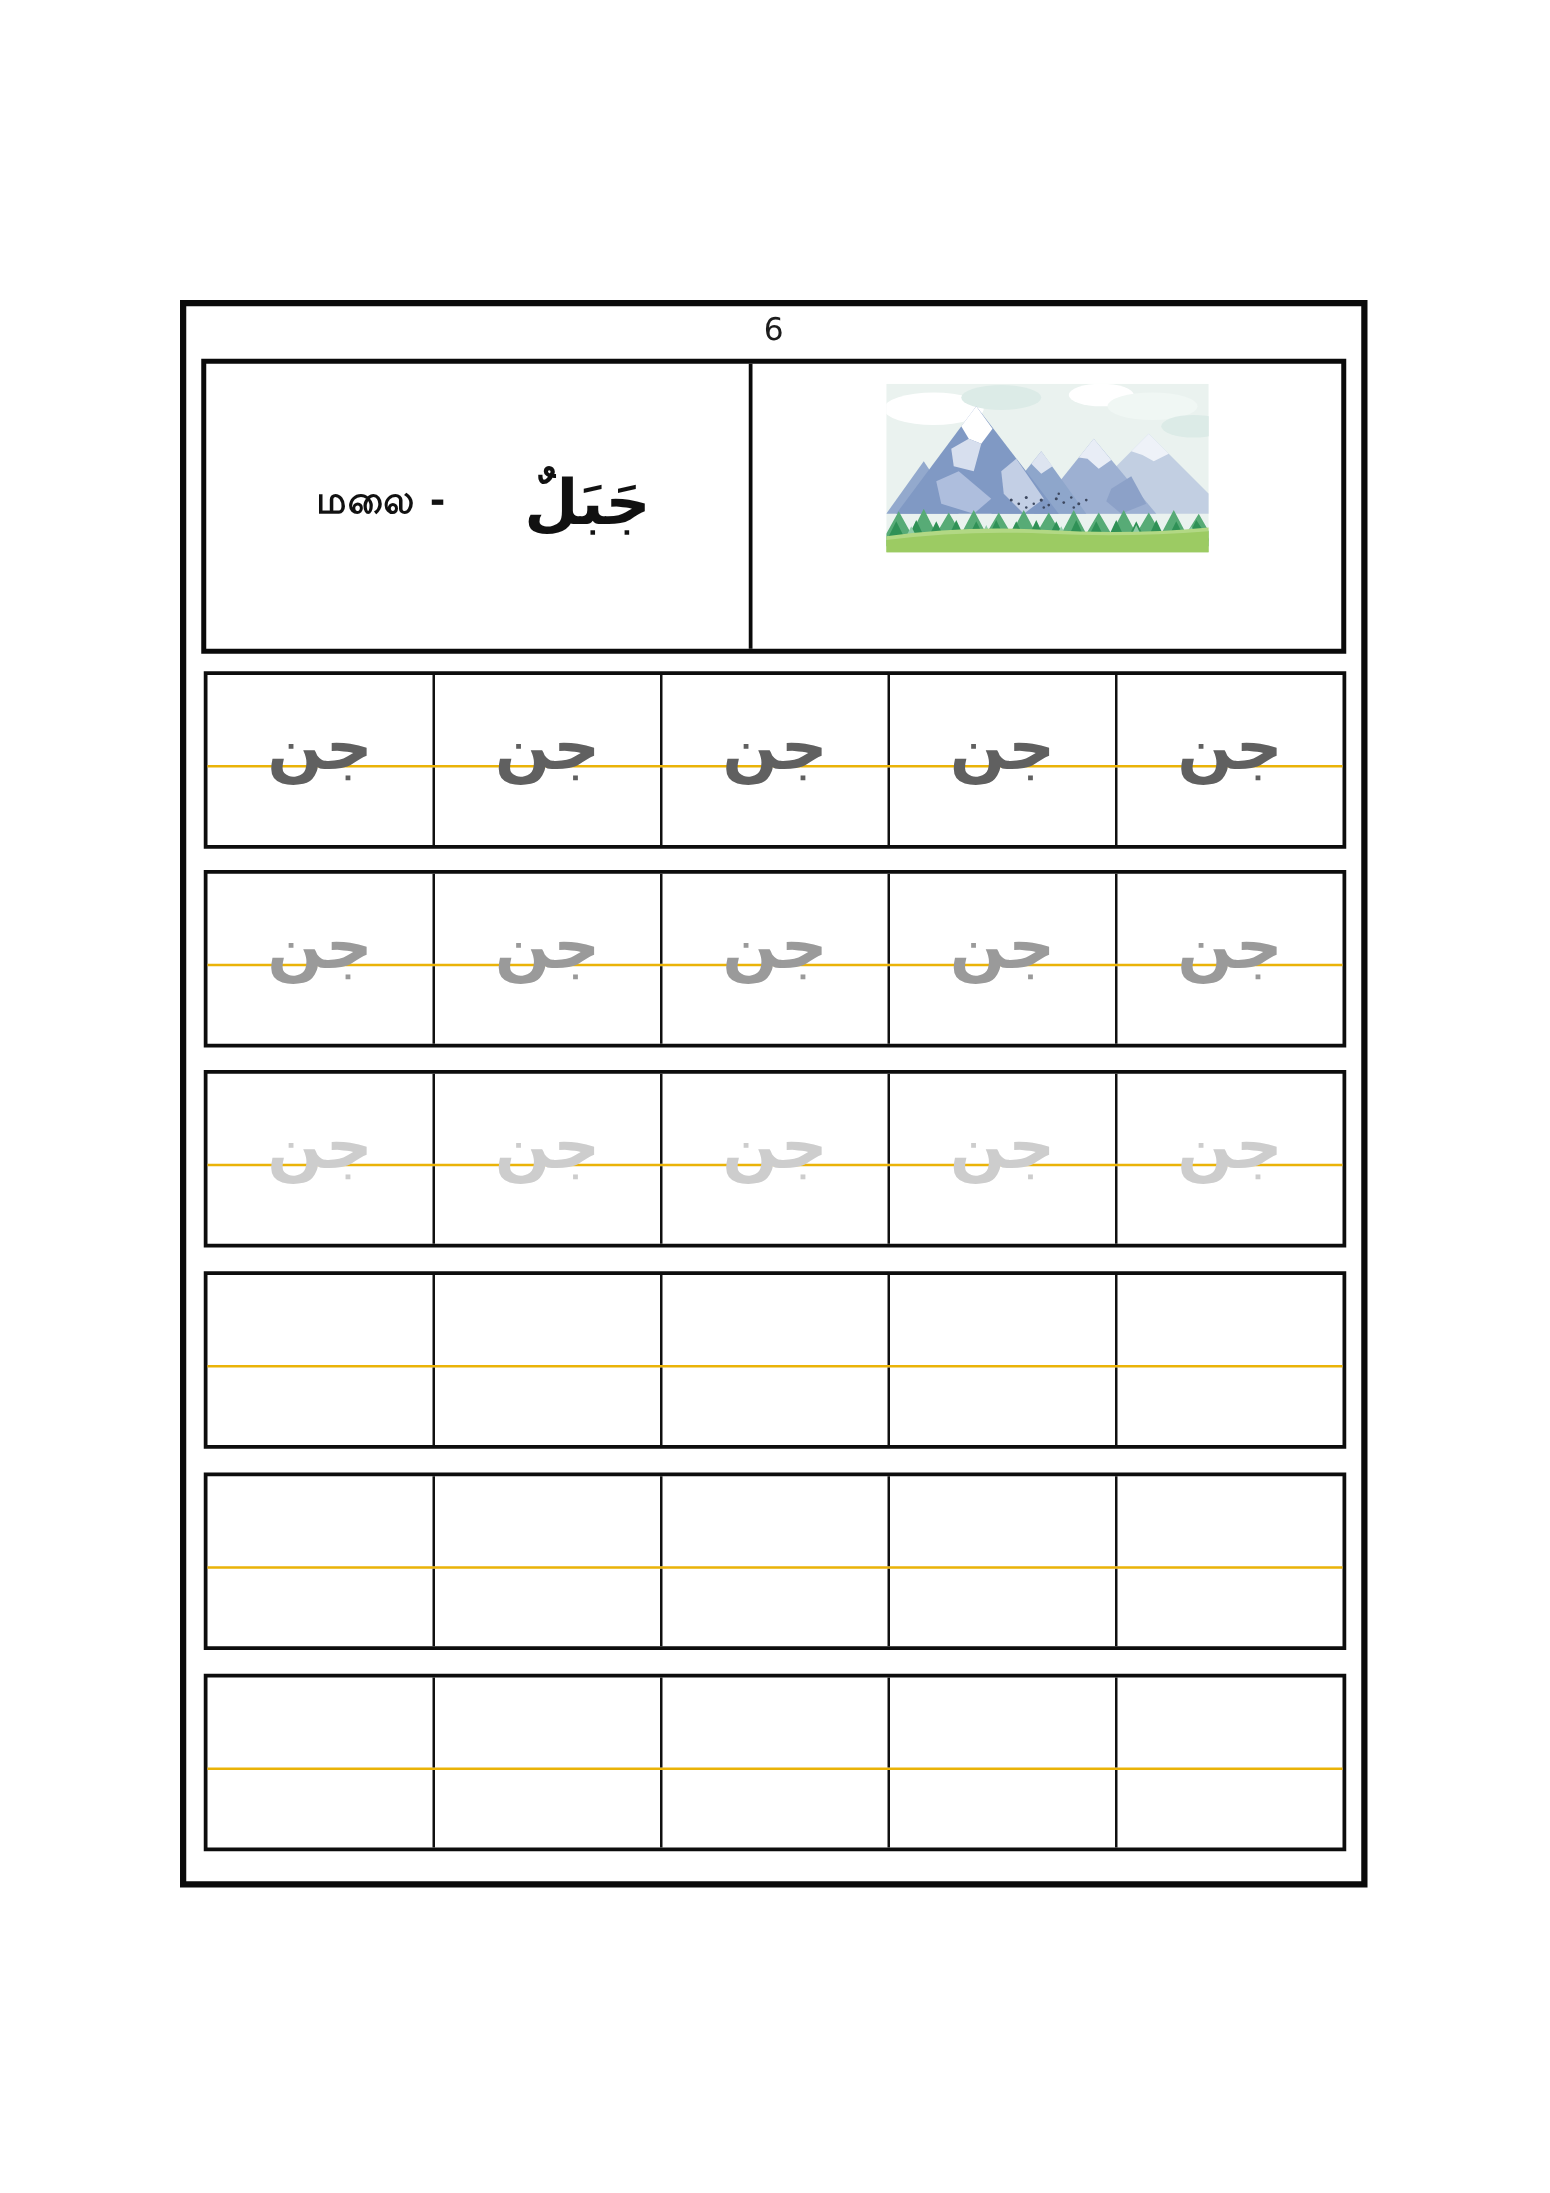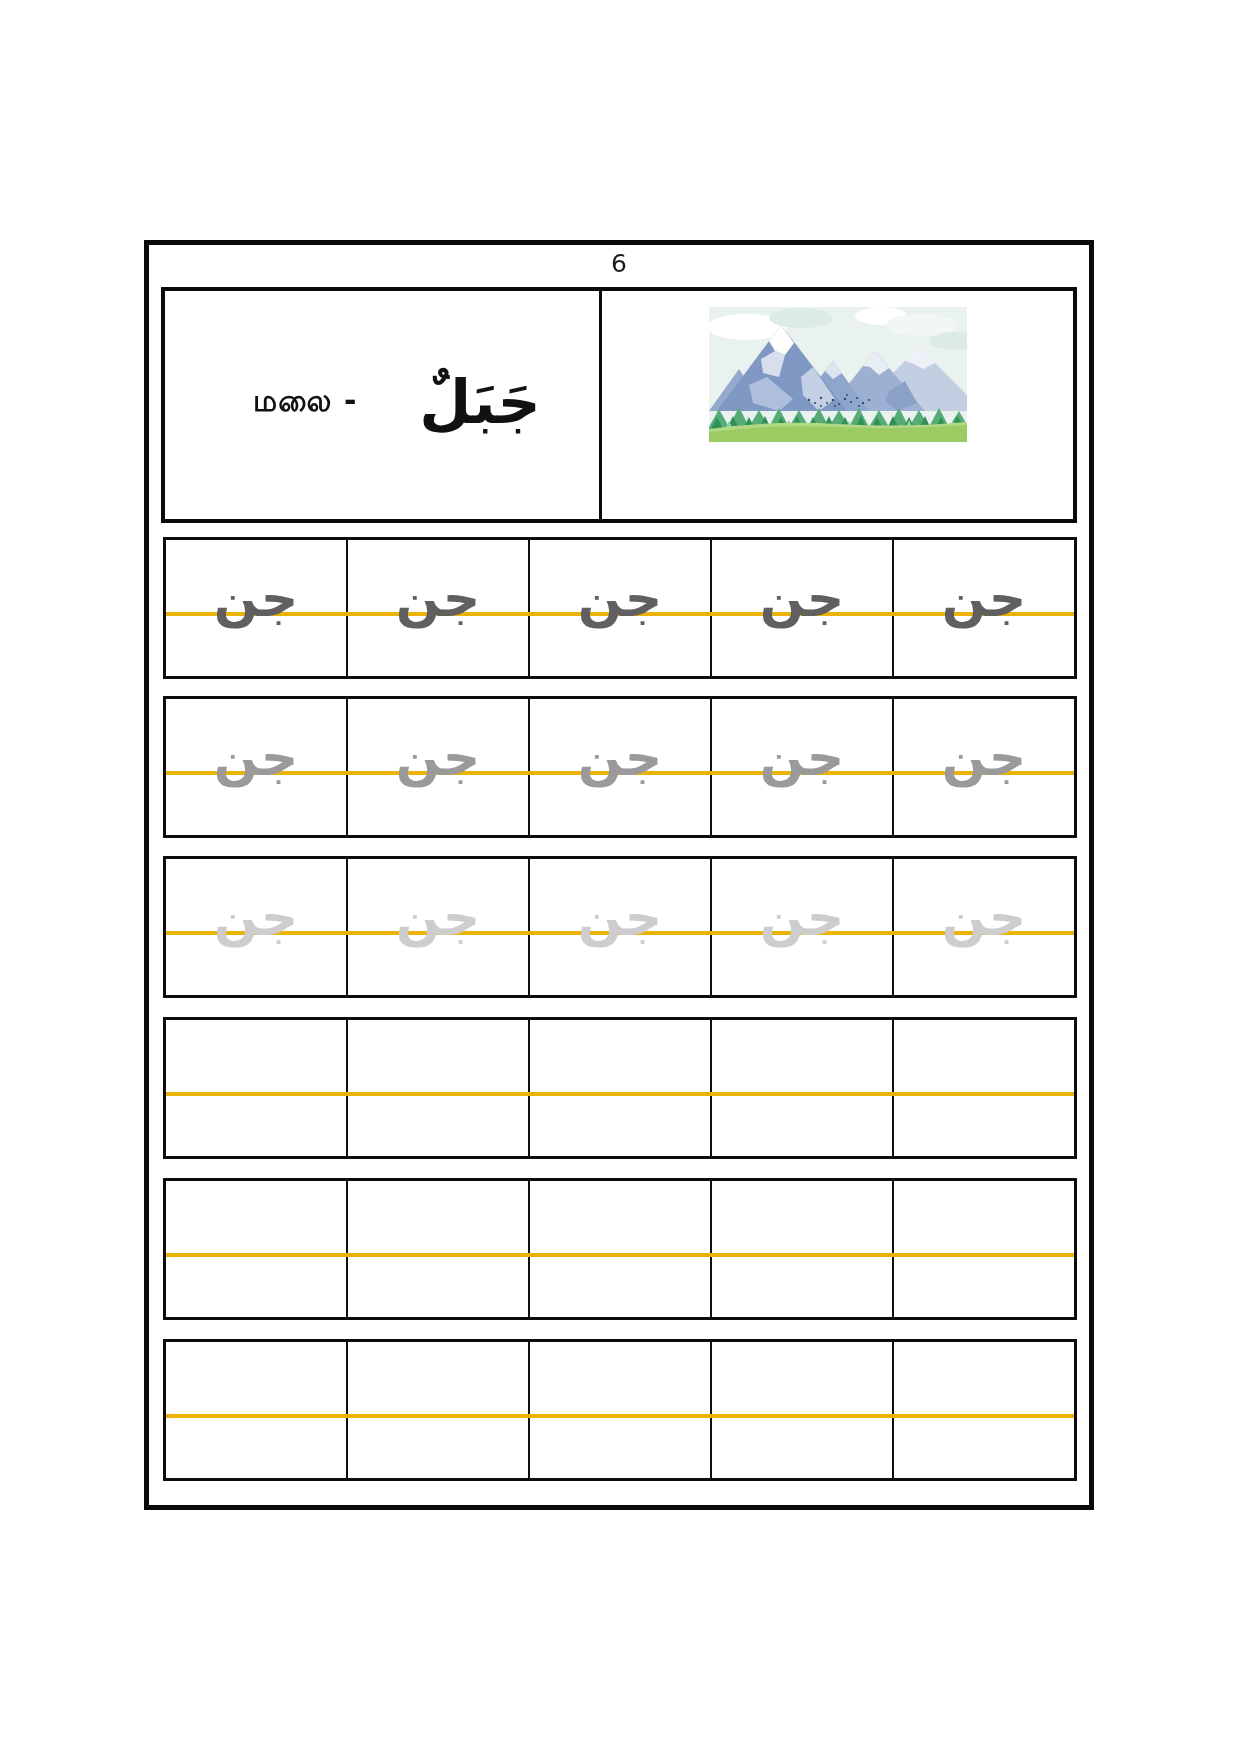--- a/index.html
+++ b/index.html
@@ -13,31 +13,31 @@
 
   
   .vocab{position:absolute;left:161px;top:287px;width:916px;height:236px;
          border:4px solid #0a0a0a;box-sizing:border-box;display:flex;}
   .vocab-left{width:437px;border-right:3px solid #0a0a0a;box-sizing:border-box;
               display:flex;flex-direction:column;justify-content:center;padding:4px 0 10px 10px;}
   .vocab-right{flex:1;display:flex;justify-content:center;align-items:flex-start;padding-top:16px;}
 
   .word-row{display:flex;align-items:center;margin-left:78px;text-align:right;}
   .tamil-word{font-size:30px;font-weight:bold;letter-spacing:1px;font-family:"DejaVu Sans",sans-serif;}
-  .arabic-word{font-size:60px;line-height:1.1;margin-left:62px;font-family:"DejaVu Sans",sans-serif;
+  .arabic-word{font-size:50px;line-height:1.1;margin-left:62px;font-family:"DejaVu Sans",sans-serif;
                font-weight:bold;direction:rtl;}
   .english-word{font-size:31px;font-weight:bold;margin-left:6px;margin-top:14px;letter-spacing:0.5px;}
 
   .mountain-img{width:258px;height:135px;display:block;}
 
   
   .ptable{position:absolute;left:163px;width:914px;height:142px;
           border:3px solid #0d0d0d;box-sizing:border-box;display:flex;flex-direction:column;background:#fff;}
   .t1{top:537px;} .t2{top:696px;} .t3{top:856px;} .t4{top:1017px;} .t5{top:1178px;} .t6{top:1339px;}
-  .prow1{height:72px;border-bottom:4px solid #eab308;display:flex;}
+  .prow1{height:72px;border-bottom:2px solid #eab308;display:flex;}
   .prow2{flex:1;display:flex;}
   .pcell{flex:1;border-right:2px solid #101010;display:flex;justify-content:center;align-items:flex-end;overflow:visible;}
   .pcell:last-child{border-right:none;}
   .glyph{font-family:"DejaVu Sans",sans-serif;font-size:52px;font-weight:bold;line-height:0.9;
          direction:rtl;margin-bottom:-10px;}
 </style>
 </head>
 <body>
 
 <div class="frame"></div>

